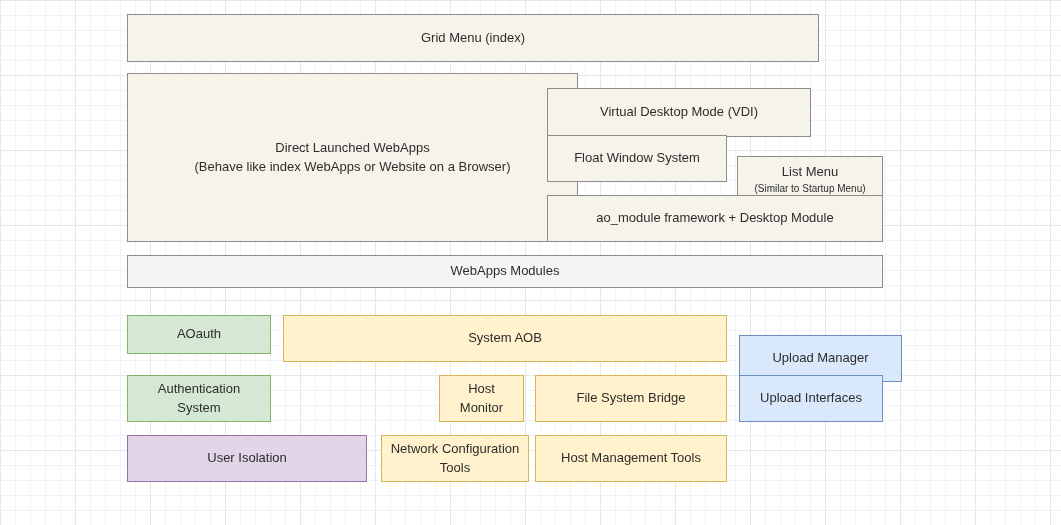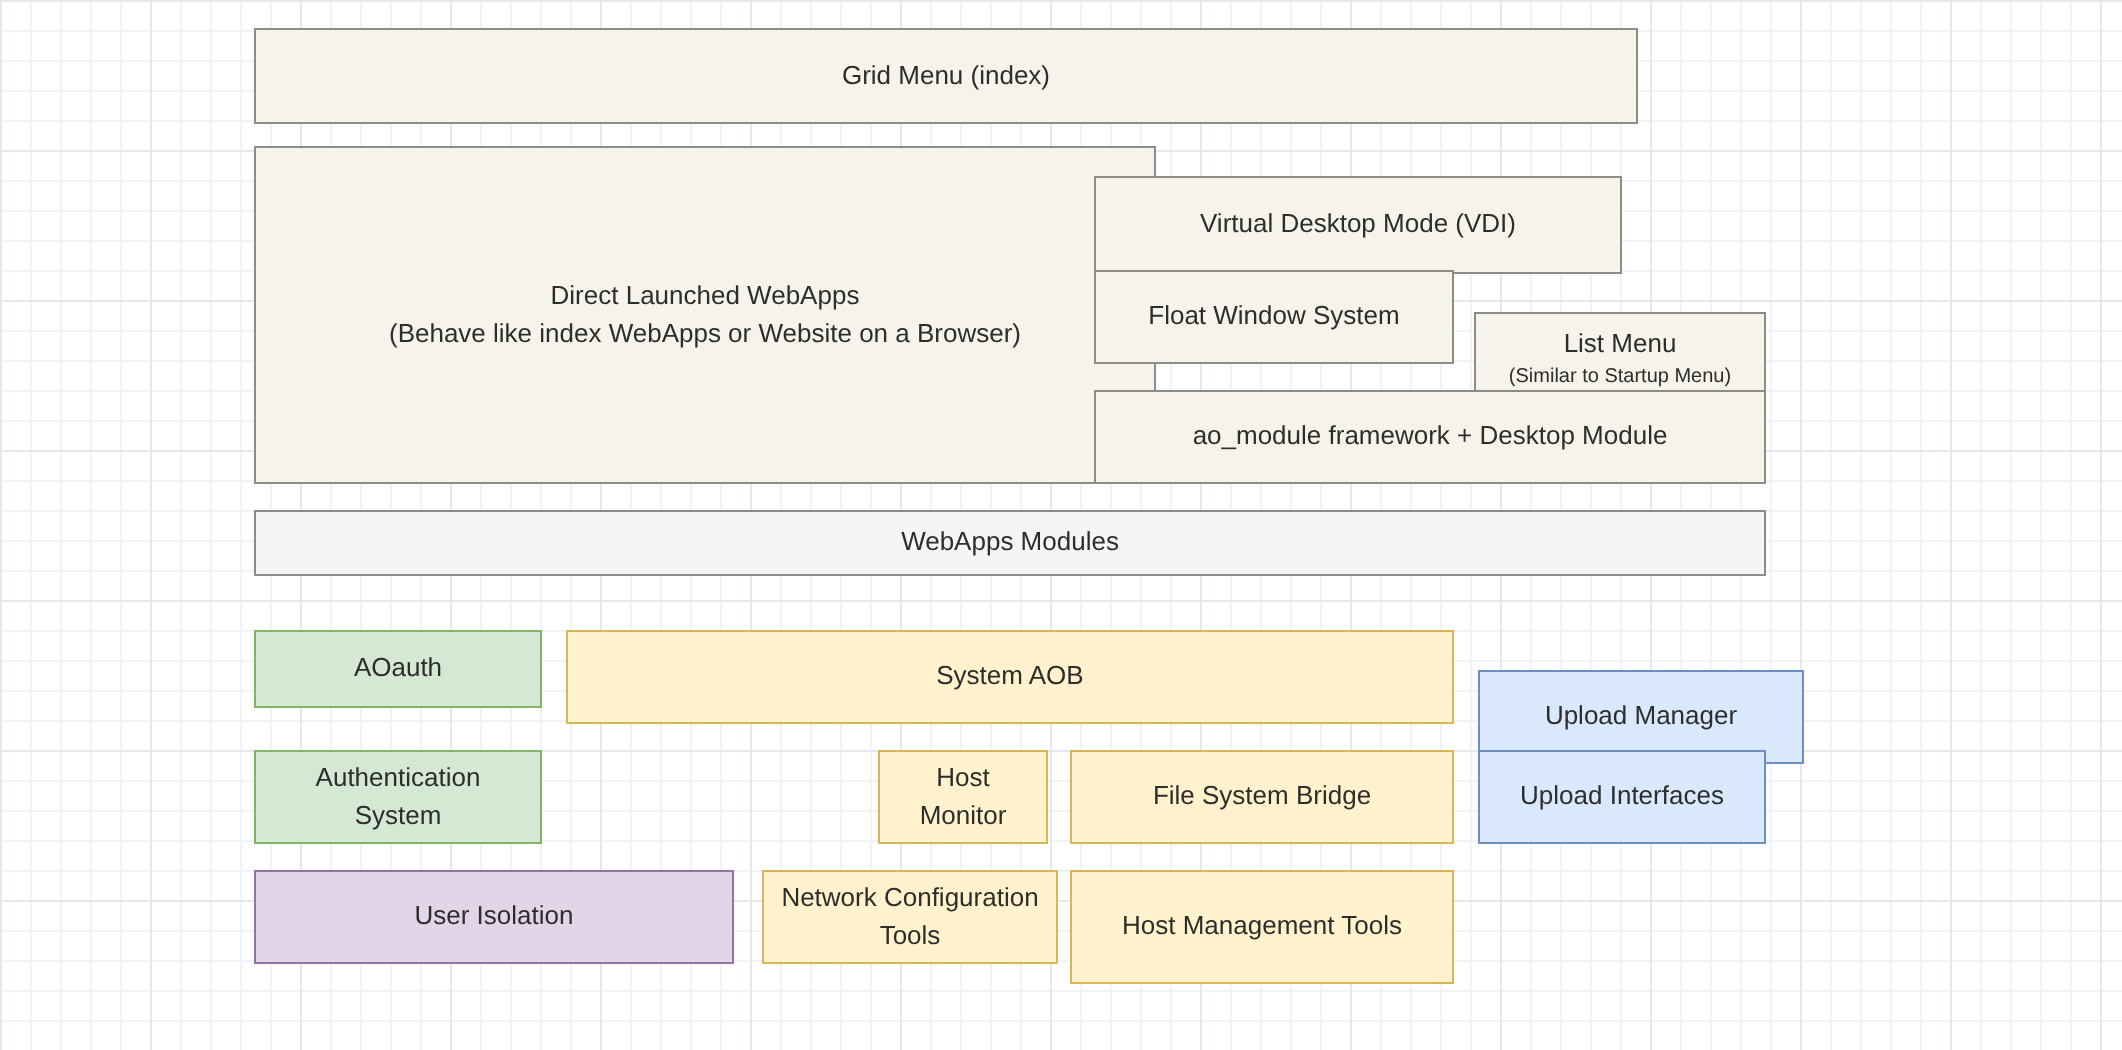--- a/index.html
+++ b/index.html
@@ -54,21 +54,21 @@
   #aoauth             { left: 127px; top: 315px; width: 144px; height: 39px; }
   #system-aob         { left: 283px; top: 315px; width: 444px; height: 47px; }
   #upload-manager     { left: 739px; top: 315px; width: 163px; height: 47px; margin-top: 20px; }
   #auth-system        { left: 127px; top: 375px; width: 144px; height: 47px; }
   #cluster-controller { left: 283px; top: 375px; width: 144px; height: 47px; }
   #host-monitor       { left: 439px; top: 375px; width:  85px; height: 47px; }
   #fs-bridge          { left: 535px; top: 375px; width: 192px; height: 47px; }
   #upload-interfaces  { left: 739px; top: 375px; width: 144px; height: 47px; }
   #user-isolation     { left: 127px; top: 435px; width: 240px; height: 47px; }
   #network-config     { left: 381px; top: 435px; width: 148px; height: 47px; }
-  #host-mgmt          { left: 535px; top: 435px; width: 192px; height: 57px; }
+  #host-mgmt          { left: 535px; top: 435px; width: 192px; height: 47px; }
 </style>
 </head>
 <body>
 
 <div class="canvas">
 
   <div class="box beige" id="grid-menu">
     <span>Grid Menu (index)</span>
   </div>
 

